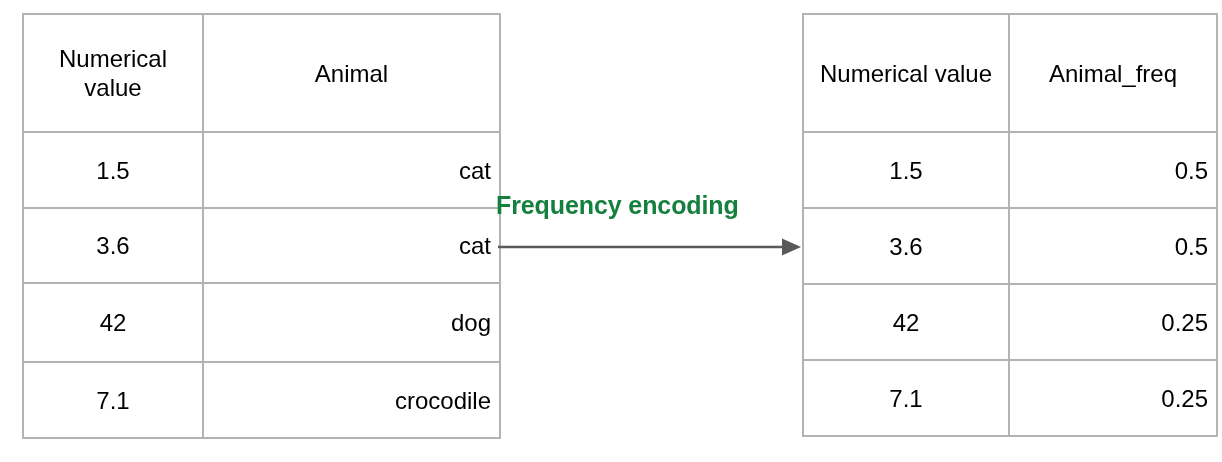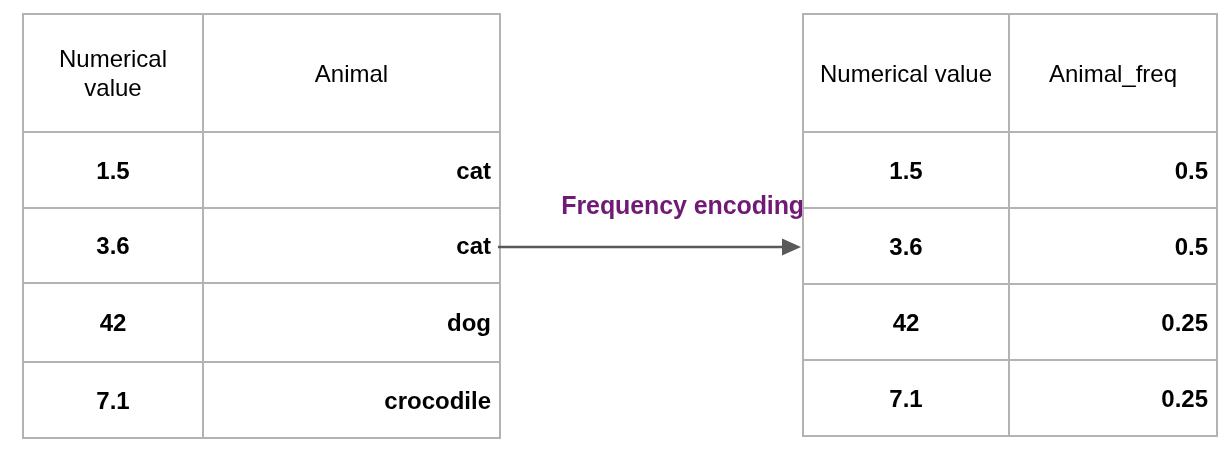--- a/index.html
+++ b/index.html
@@ -67,42 +67,42 @@
   
   #table-encoded {
     left: 794px;
     top: 13px;
     width: 414px;
   }
   #table-encoded col.c1 { width: 206px; }
   #table-encoded col.c2 { width: 208px; }
 
   .hdr-row th { height: 118px; }
-  .body-row td { height: 76px; font-weight: bold; }
+  .body-row td { height: 76px; }
   #table-source .body-row:nth-child(2) td { height: 75px; }
   #table-source .body-row:nth-child(3) td { height: 79px; }
 
   
   .transform-group {
     position: absolute;
     left: 488px;
     top: 190px;
     width: 308px;
     height: 72px;
   }
   .transform-label {
     position: absolute;
     left: 0;
     top: 0;
     width: 308px;
-    text-align: right;
+    text-align: left;
     font-size: 25px;
     font-weight: bold;
     line-height: 30px;
-    color: #701a75;
+    color: #15803d;
     letter-spacing: -0.1px;
     white-space: nowrap;
   }
   .transform-arrow {
     position: absolute;
     left: 0;
     top: 44px;
     width: 308px;
     height: 26px;
   }

